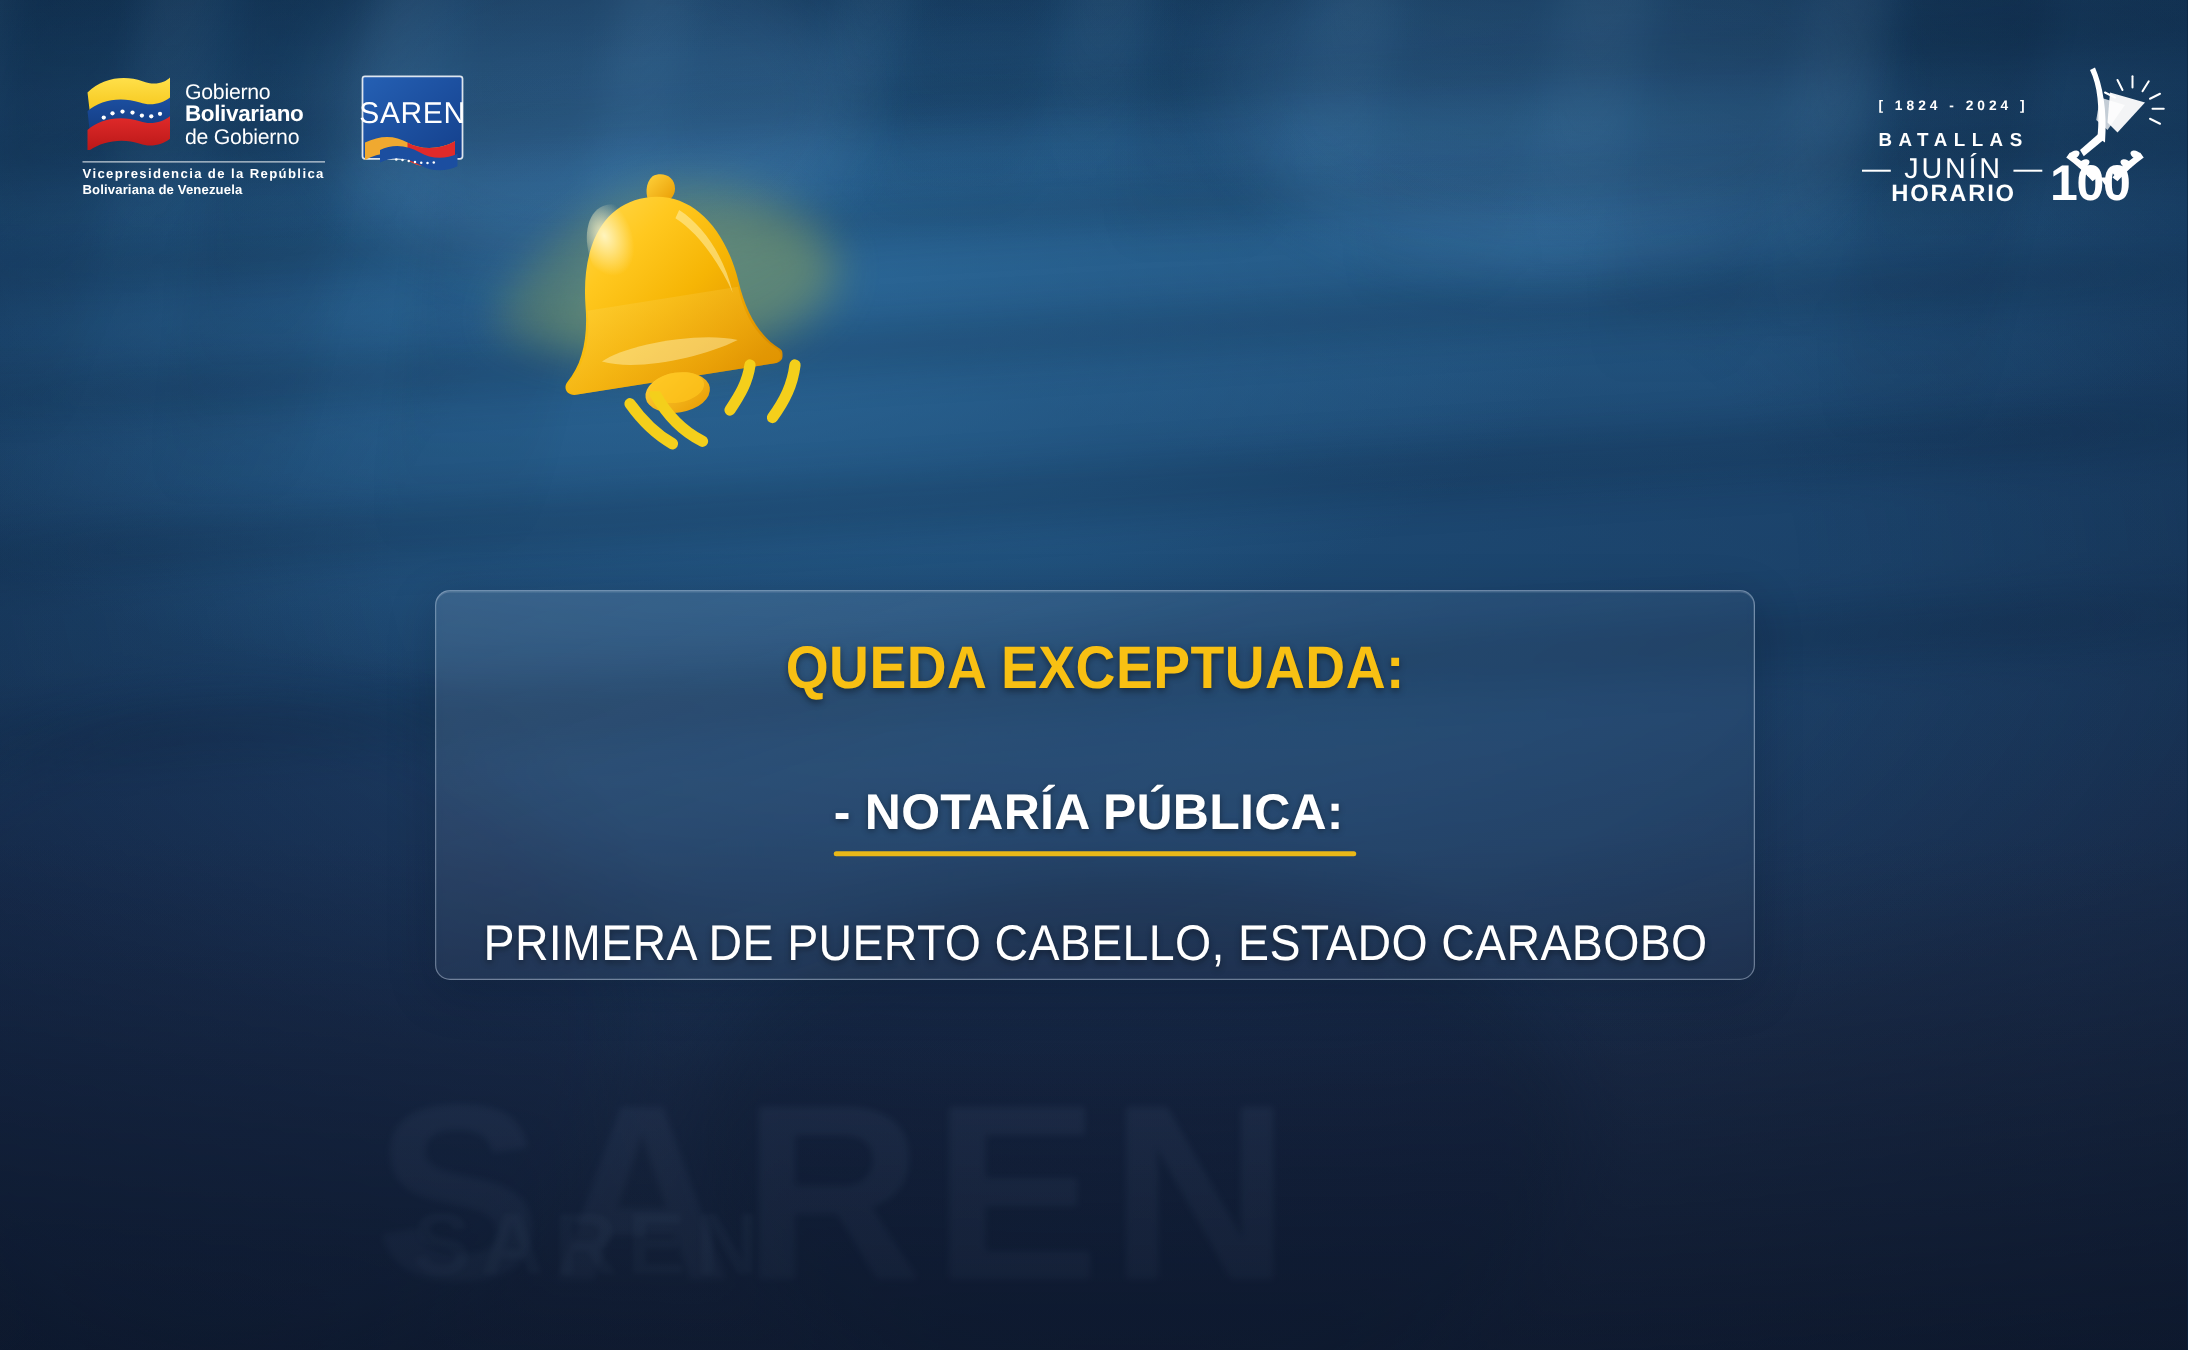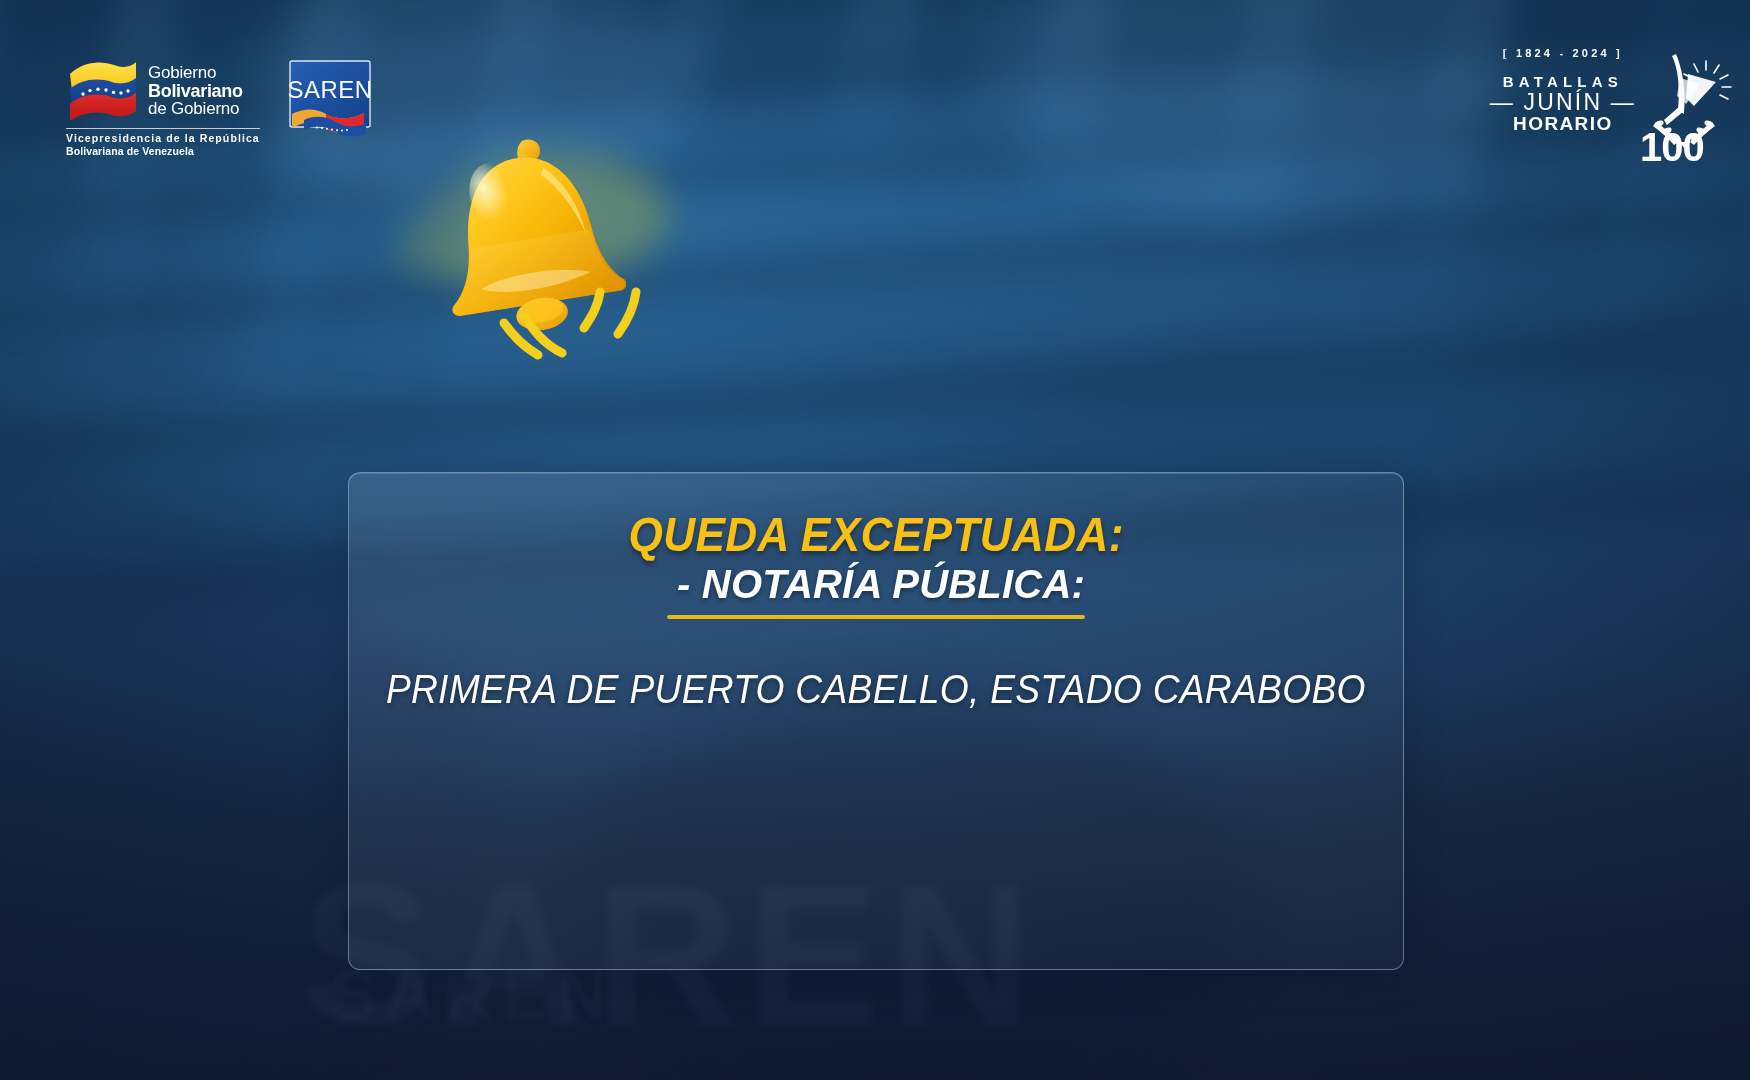--- a/index.html
+++ b/index.html
@@ -83,21 +83,21 @@
   .gov-text .l1{ font-size:17px; font-weight:400; letter-spacing:-.2px; }
   .gov-text .l2{ font-size:18px; font-weight:700; letter-spacing:-.3px; }
   .gov-text .l3{ font-size:17px; font-weight:400; letter-spacing:-.2px; }
   .gov-rule{ height:1px; background:rgba(255,255,255,.75); margin:4px 0 3px 0; width:100%; }
   .gov-sub{ color:#fff; font-size:10.5px; font-weight:700; line-height:1.28; letter-spacing:.1px; }
   .gov-sub .s1{ letter-spacing:1.1px; }
 
   .saren-logo{ position:relative; width:92px; height:88px; }
 
   
-  .bicent{ position:absolute; right:18px; top:48px; display:flex; align-items:flex-start; gap:2px; }
+  .bicent{ position:absolute; right:18px; top:48px; display:flex; align-items:flex-end; gap:2px; }
   .bic-text{ color:#fff; text-align:center; line-height:1.05; }
   .bic-year{ font-size:11px; font-weight:700; letter-spacing:3.2px; }
   .bic-bat{ font-size:15px; font-weight:700; letter-spacing:5.2px; margin-top:14px; }
   .bic-jun{ font-size:23px; font-weight:400; letter-spacing:2.2px; margin-top:1px; }
   .bic-aya{ font-size:19px; font-weight:700; letter-spacing:1.4px; margin-top:0px; }
   .bic-emblem{ position:relative; width:96px; height:118px; margin-left:-2px; }
   .bic-200{
     position:absolute; left:4px; bottom:-4px;
     color:#fff; font-size:40px; font-weight:700; letter-spacing:-1px;
   }
@@ -130,42 +130,41 @@
     white-space:nowrap;
     text-shadow:0 2px 5px rgba(0,0,0,.35);
   }
   .h-time .cond{ font-family:"Liberation Sans Narrow","Liberation Sans",sans-serif; transform:scaleX(.86); display:inline-block; transform-origin:left center; }
   .h-time .yellow{ color:#f8c013; }
 
   
   .panel{
     position:absolute;
     left:348px; top:472px;
-    width:1056px; height:498px;
+    width:1056px; height:312px;
     border-radius:12px;
     border:1.3px solid rgba(214,228,245,.40);
     background:linear-gradient(160deg, rgba(190,212,240,.155), rgba(150,176,214,.095) 45%, rgba(120,146,186,.07));
     backdrop-filter:blur(3px);
     box-shadow:inset 0 1px 0 rgba(255,255,255,.16), 0 10px 38px rgba(4,14,32,.22);
     overflow:hidden;
-    font-style:italic;
   }
   .panel-inner{
     position:absolute; inset:0;
     display:flex; flex-direction:column; align-items:center;
     padding-top:24px;
   }
   .p-h1{
     font-size:48px; font-weight:700; color:#f8c013;
     letter-spacing:.4px;
     transform:scaleX(.92);
     text-shadow:0 3px 6px rgba(0,0,0,.42);
     margin-top:10px;
   }
-  .p-h2-wrap{ text-align:right; }
+  .p-h2-wrap{ margin-top:66px; text-align:left; }
   .p-h2{
     font-size:40px; font-weight:700; color:#fff;
     letter-spacing:.2px;
     text-shadow:0 2px 5px rgba(0,0,0,.40);
   }
   .p-rule{
     height:4px; background:#e9b818; margin-top:8px;
     border-radius:2px;
     width:418px; margin-left:auto; margin-right:auto;
   }

